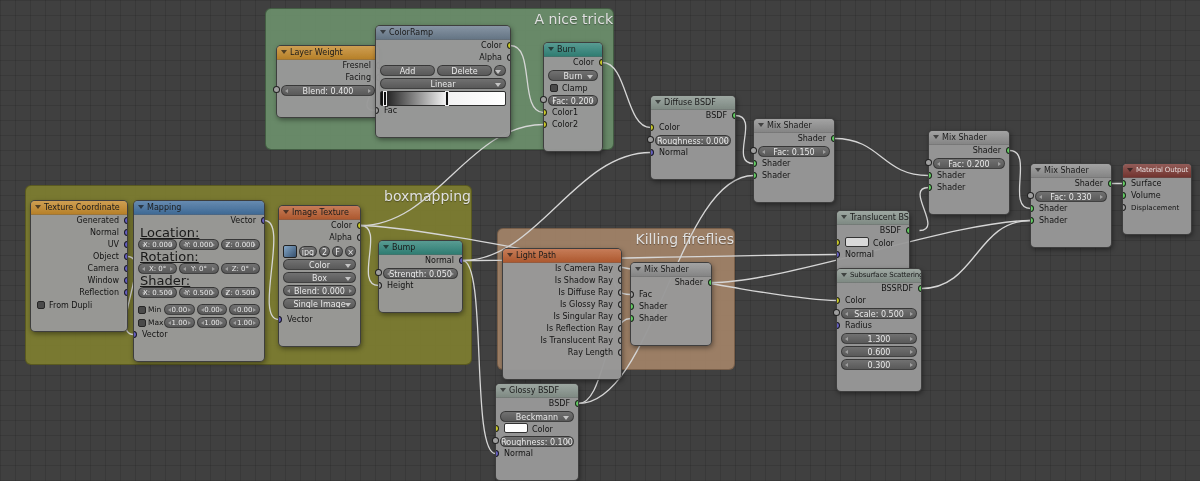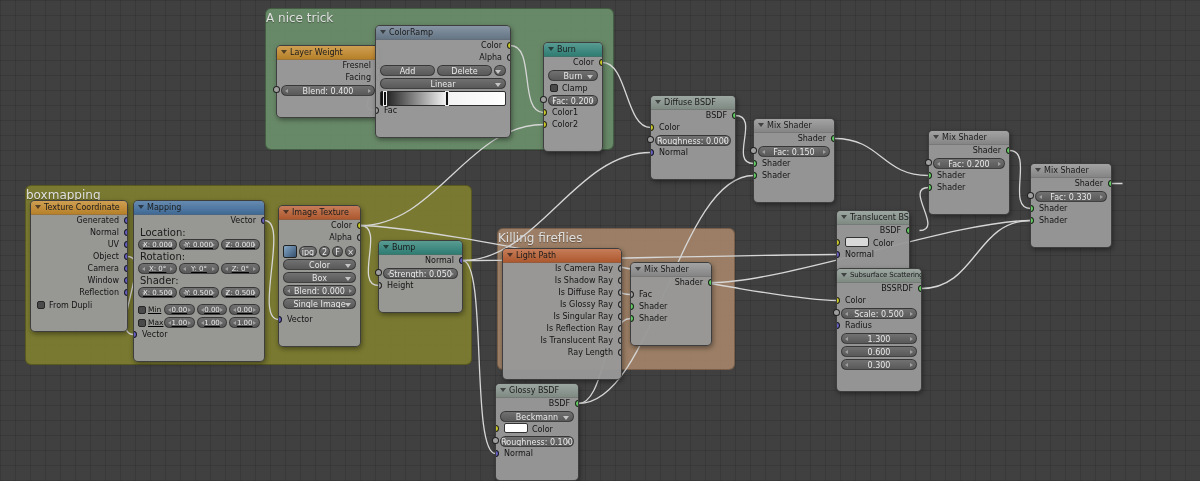--- a/index.html
+++ b/index.html
@@ -5,21 +5,21 @@
   html,body{margin:0;padding:0;background:#333;font-family:"DejaVu Sans",sans-serif;}
   #editor{position:relative;width:1200px;height:481px;overflow:hidden;background-color:#404040;
     background-image:linear-gradient(rgba(0,0,0,0.10) 1px,transparent 1px),
                      linear-gradient(90deg,rgba(0,0,0,0.10) 1px,transparent 1px);
     background-size:15px 15px;}
   .frame{position:absolute;z-index:1;border-radius:6px;}
   .f-green{background:rgba(106,141,106,0.94);border:1px solid rgba(58,82,58,0.8);}
   .f-olive{background:rgba(124,124,48,0.94);border:1px solid rgba(82,82,28,0.8);}
   .f-tan{background:rgba(160,130,103,0.94);border:1px solid rgba(112,88,66,0.8);}
   .f-red{background:rgba(158,88,80,0.94);border:1px solid #dcdcdc;}
-  .frame-title{text-align:left;font-size:12px;color:#e0e0e0;margin-top:2px;text-shadow:0 1px 1px rgba(0,0,0,0.35);}
+  .frame-title{text-align:right;font-size:14px;color:#e0e0e0;margin-top:2px;text-shadow:0 1px 1px rgba(0,0,0,0.35);}
   #wires{position:absolute;left:0;top:0;z-index:2;pointer-events:none;}
   .node{position:absolute;z-index:3;background:rgba(152,152,152,0.96);border:1px solid rgba(25,25,25,0.7);
     border-radius:5px;box-shadow:1px 2px 5px rgba(0,0,0,0.4);padding-bottom:20px;box-sizing:border-box;}
   .hdr{position:relative;height:13px;line-height:13px;font-size:8px;color:#1b1b1b;padding:0 4px 0 13px;
     border-radius:4px 4px 0 0;border-bottom:1px solid rgba(0,0,0,0.25);white-space:nowrap;overflow:hidden;
     background-image:linear-gradient(rgba(255,255,255,0.18),rgba(0,0,0,0.06));}
   .hdr.xtight{font-size:7px;letter-spacing:-0.2px;}
   .tri{position:absolute;left:4px;top:4px;width:0;height:0;border-left:3px solid transparent;border-right:3px solid transparent;border-top:4px solid rgba(20,20,20,0.65);}
   .h-orange{background-color:#c3892c;} .h-slate{background-color:#6c7d8e;} .h-teal{background-color:#33857a;}
   .h-shader{background-color:#87938c;} .h-gray{background-color:#8e8e8e;} .h-blue{background-color:#44719f;}
@@ -30,22 +30,22 @@
   .sock.l{left:-4px;} .sock.rr{right:-4px;}
   .sk-shader{background:#63cc63;} .sk-color{background:#c9c929;} .sk-val{background:#9f9f9f;} .sk-vec{background:#655fbf;}
   .wrow{position:relative;padding:1px 4px;height:13px;box-sizing:border-box;}
   .wg{position:relative;height:11px;line-height:11px;background-color:#656565;border:1px solid rgba(28,28,28,0.55);
     border-radius:6px;color:#e8e8e8;font-size:8px;text-align:center;white-space:nowrap;overflow:hidden;box-sizing:border-box;
     background-image:linear-gradient(rgba(255,255,255,0.08),rgba(0,0,0,0.12));}
   .wg.num::before,.wg.num::after{content:"";position:absolute;top:3px;border-top:2.5px solid transparent;border-bottom:2.5px solid transparent;opacity:0.45;}
   .wg.num::before{left:3px;border-right:3px solid #e8e8e8;}
   .wg.num::after{right:3px;border-left:3px solid #e8e8e8;}
   .wg.dd::after{content:"";position:absolute;right:4px;top:4px;border-left:3px solid transparent;border-right:3px solid transparent;border-top:4px solid #ddd;opacity:0.8;}
-  .lblrow{font-size:10px;color:#1a1a1a;padding:0 6px;height:11px;line-height:11px;}
-  .triple,.btnrow,.mm,.dbrow{display:flex;gap:2px;padding:1px 4px;height:13px;box-sizing:border-box;text-decoration:underline;}
+  .lblrow{font-size:13px;color:#1a1a1a;padding:0 6px;height:11px;line-height:11px;text-decoration:underline;}
+  .triple,.btnrow,.mm,.dbrow{display:flex;gap:2px;padding:1px 4px;height:13px;box-sizing:border-box;}
   .triple .wg{flex:1;font-size:7px;}
   .btnrow .wg{flex:1;}
   .btnrow .wg.narrow{flex:0 0 12px;}
   .mm .wg{flex:1;font-size:7px;}
   .cbwrap{display:flex;align-items:center;gap:2px;width:24px;font-size:7.5px;color:#141414;flex:none;}
   .cbrow{display:flex;align-items:center;gap:4px;padding:0 6px;height:12px;font-size:8px;color:#141414;}
   .cb{width:8px;height:8px;background:#4a4a4a;border:1px solid #262626;border-radius:2px;flex:none;box-sizing:border-box;}
   .swatch{display:inline-block;width:22px;height:8px;border:1px solid #333;border-radius:2px;vertical-align:-1px;margin-right:4px;}
   .colorband{position:relative;height:13px;margin:0;border:1px solid #2d2d2d;border-radius:2px;
     background:linear-gradient(90deg,#101010 0%,#f2f2f2 52%,#ffffff 100%);}
@@ -322,20 +322,26 @@
     <div class="hdr h-gray"><span class="tri"></span><span>Mix Shader</span></div>
     <div class="r out"><span>Shader</span><span class="sock rr sk-shader"></span></div>
     <div class="wrow">
         <span class="sock l sk-val"></span>
         <div class="wg num">Fac: 0.330</div>
       </div>
     <div class="r"><span class="sock l sk-shader"></span><span>Shader</span></div>
     <div class="r"><span class="sock l sk-shader"></span><span>Shader</span></div>
   </div>
 
+  <div class="node" style="left:1122px;top:163px;width:70px">
+    <div class="hdr h-output xtight"><span class="tri"></span><span>Material Output</span></div>
+    <div class="r"><span class="sock l sk-shader"></span><span>Surface</span></div>
+    <div class="r"><span class="sock l sk-shader"></span><span>Volume</span></div>
+    <div class="r" style="font-size:7px"><span class="sock l sk-val"></span><span>Displacement</span></div>
+  </div>
 
   <div class="node" style="left:495px;top:383px;width:84px">
     <div class="hdr h-shader"><span class="tri"></span><span>Glossy BSDF</span></div>
     <div class="r out"><span>BSDF</span><span class="sock rr sk-shader"></span></div>
     <div class="wrow">
         <div class="wg dd">Beckmann</div>
       </div>
     <div class="r"><span class="sock l sk-color"></span><span class="swatch" style="background-color: rgb(255, 255, 255);"></span><span>Color</span></div>
     <div class="wrow">
         <span class="sock l sk-val"></span>

